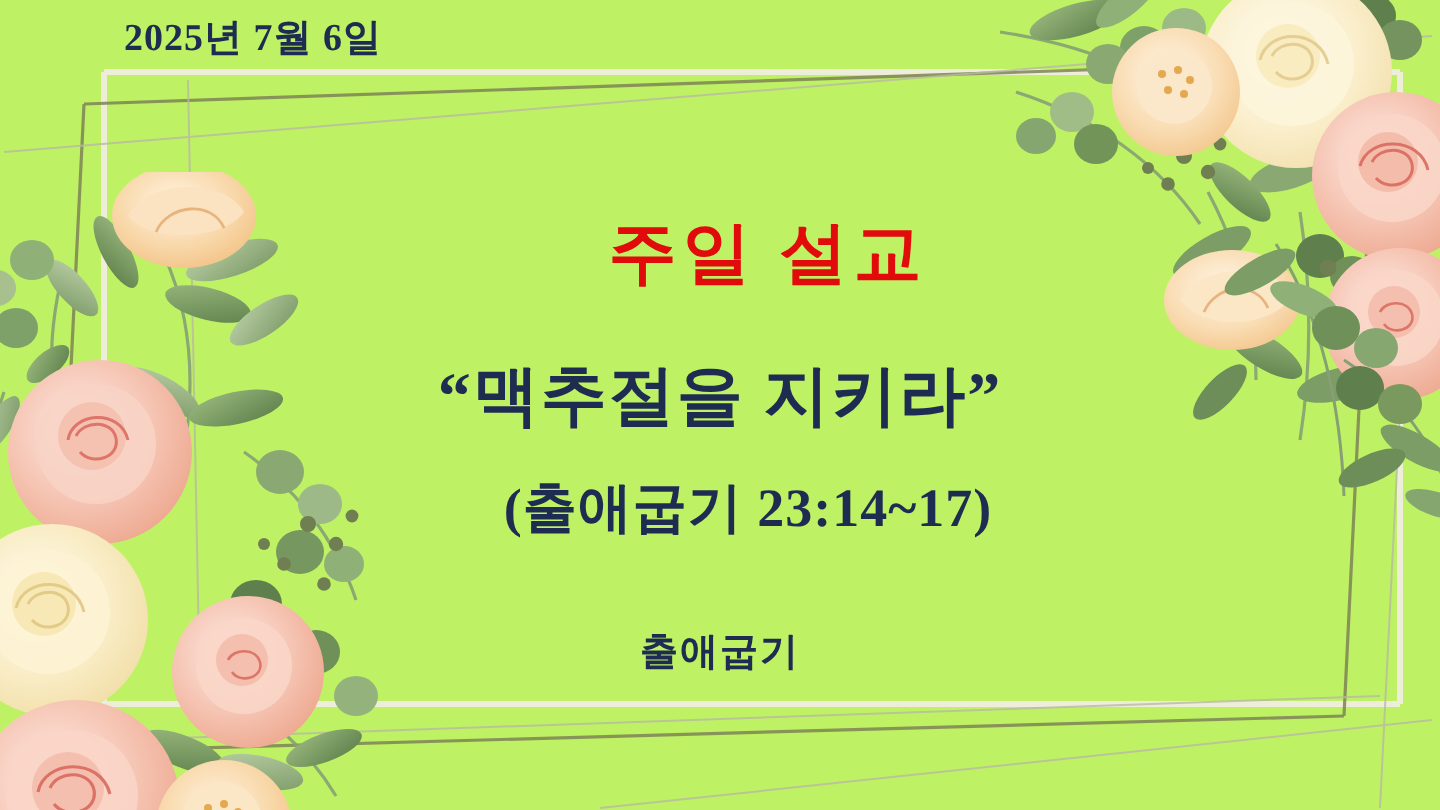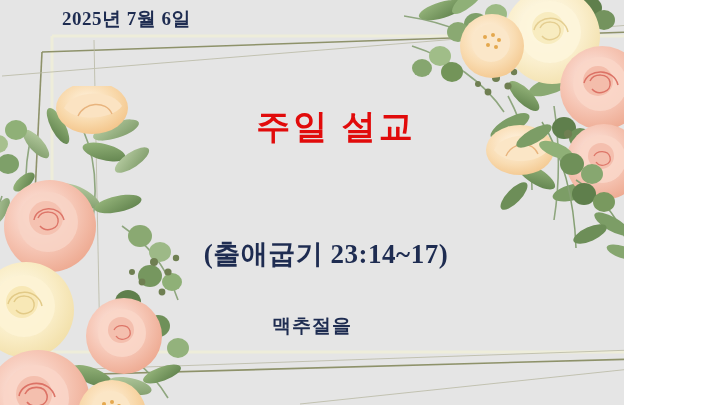--- a/index.html
+++ b/index.html
@@ -6,23 +6,23 @@
     margin: 0;
     padding: 0;
     background: #ffffff;
   }
   body {
     font-family: "Liberation Serif", serif;
   }
 
   #slide {
     position: relative;
-    width: 624px;
+    width: 720px;
     height: 405px;
-    background: #e5e5e5;
+    background: #bef264;
     overflow: hidden;
   }
 
   
   .frame-layer {
     position: absolute;
     inset: 0;
     width: 720px;
     height: 405px;
     pointer-events: none;
@@ -392,19 +392,20 @@
       <ellipse cx="100" cy="104" rx="20" ry="7" fill="#7c9d66" transform="rotate(30 100 104)"></ellipse>
       <ellipse cx="78" cy="114" rx="18" ry="7" fill="#6d8e58" transform="rotate(-24 78 114)"></ellipse>
       <ellipse cx="110" cy="132" rx="16" ry="6" fill="#86a66f" transform="rotate(18 110 132)"></ellipse>
     </g>
   </svg>
 
   <div class="txt" id="date-text">2025년 7월 6일</div>
 
   <div class="txt" id="sermon-label">주일 설교</div>
 
+  <div class="txt" id="sermon-title">“맥추절을 지키라”</div>
 
   <div class="txt" id="scripture-ref">(출애굽기 23:14~17)</div>
 
-  <div class="txt" id="preacher-name">맥추절을</div>
+  <div class="txt" id="preacher-name">출애굽기</div>
 
 
 </div>
 
 </body></html>

